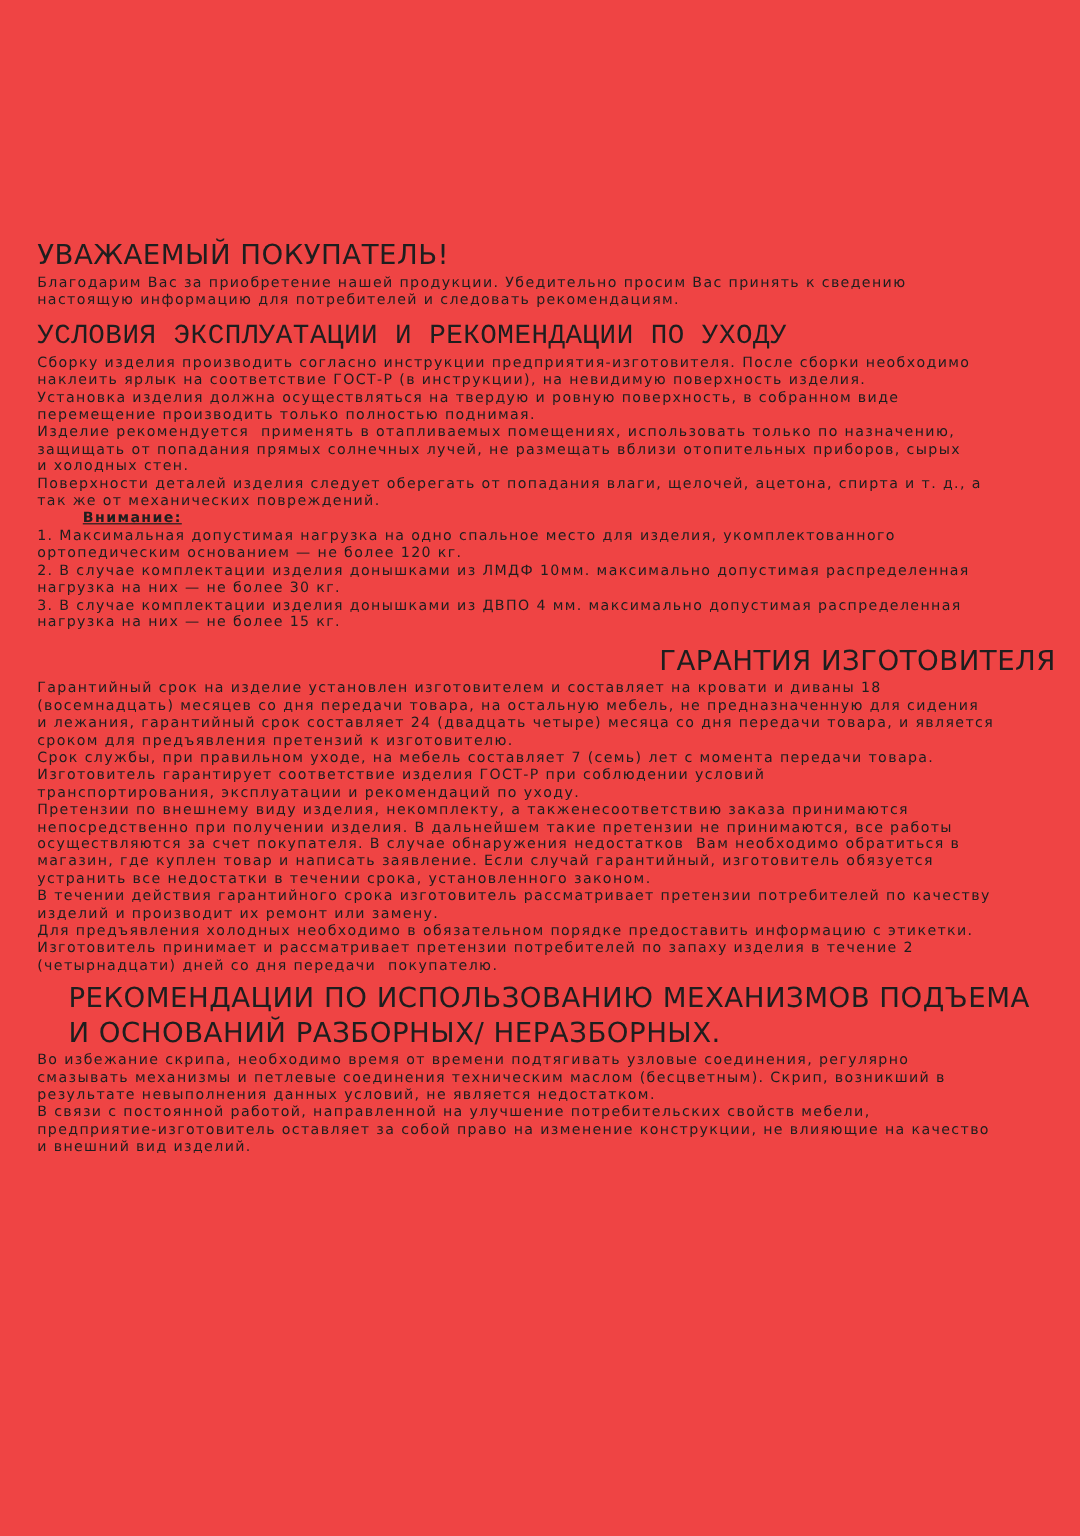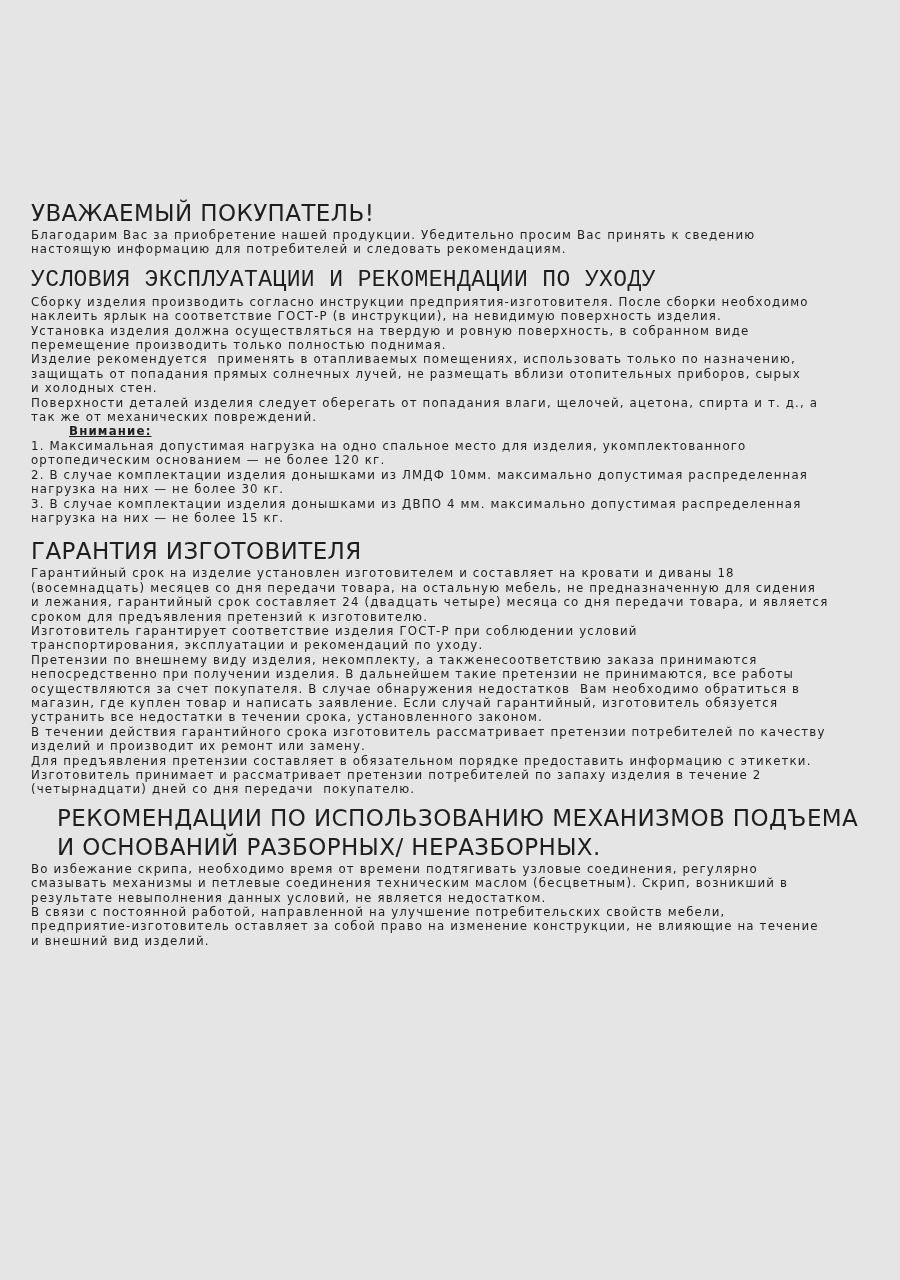--- a/index.html
+++ b/index.html
@@ -10,36 +10,36 @@
   body {
     width: 900px;
     height: 1280px;
     overflow: hidden;
     font-family: "DejaVu Sans", sans-serif;
     color: #1e1e1e;
   }
   .page {
     width: 900px;
     height: 1280px;
-    background: #e5e5e5;
+    background: #ef4444;
     box-sizing: border-box;
     padding: 199px 20px 12px 31px;
   }
   section { margin: 0; padding: 0; }
   h1 {
     margin: 0;
     font-size: 23px;
     line-height: 29px;
     font-weight: 400;
     letter-spacing: 0.4px;
     white-space: pre;
     color: #1e1e1e;
   }
   h1.gap-care      { margin-top: 9px; font-family: Liberation Mono, monospace; }
-  h1.gap-warranty  { margin-top: 12px; }
+  h1.gap-warranty  { margin-top: 12px; text-align: right; }
   h1.gap-mech      { margin-top: 7px; margin-left: 26px; }
   p {
     margin: 0;
     font-size: 11.8px;
     line-height: 14.4px;
     letter-spacing: 1.15px;
     white-space: pre;
     color: #1e1e1e;
   }
   p.attention {
@@ -78,38 +78,39 @@
     <p>3. В случае комплектации изделия донышками из ДВПО 4 мм. максимально допустимая распределенная
 нагрузка на них — не более 15 кг.</p>
   </section>
 
   <section>
     <h1 class="gap-warranty">ГАРАНТИЯ ИЗГОТОВИТЕЛЯ</h1>
     <p>Гарантийный срок на изделие установлен изготовителем и составляет на кровати и диваны 18
 (восемнадцать) месяцев со дня передачи товара, на остальную мебель, не предназначенную для сидения
 и лежания, гарантийный срок составляет 24 (двадцать четыре) месяца со дня передачи товара, и является
 сроком для предъявления претензий к изготовителю.</p>
+    <p>Срок службы, при правильном уходе, на мебель составляет 7 (семь) лет с момента передачи товара.</p>
     <p>Изготовитель гарантирует соответствие изделия ГОСТ-Р при соблюдении условий
 транспортирования, эксплуатации и рекомендаций по уходу.</p>
     <p>Претензии по внешнему виду изделия, некомплекту, а такженесоответствию заказа принимаются
 непосредственно при получении изделия. В дальнейшем такие претензии не принимаются, все работы
 осуществляются за счет покупателя. В случае обнаружения недостатков  Вам необходимо обратиться в
 магазин, где куплен товар и написать заявление. Если случай гарантийный, изготовитель обязуется
 устранить все недостатки в течении срока, установленного законом.</p>
     <p>В течении действия гарантийного срока изготовитель рассматривает претензии потребителей по качеству
 изделий и производит их ремонт или замену.</p>
-    <p>Для предъявления претензии составляет в обязательном порядке предоставить информацию с этикетки.</p>
+    <p>Для предъявления холодных необходимо в обязательном порядке предоставить информацию с этикетки.</p>
     <p>Изготовитель принимает и рассматривает претензии потребителей по запаху изделия в течение 2
 (четырнадцати) дней со дня передачи  покупателю.</p>
   </section>
 
   <section>
     <h1 class="gap-mech">РЕКОМЕНДАЦИИ ПО ИСПОЛЬЗОВАНИЮ МЕХАНИЗМОВ ПОДЪЕМА
 И ОСНОВАНИЙ РАЗБОРНЫХ/ НЕРАЗБОРНЫХ.</h1>
     <p>Во избежание скрипа, необходимо время от времени подтягивать узловые соединения, регулярно
 смазывать механизмы и петлевые соединения техническим маслом (бесцветным). Скрип, возникший в
 результате невыполнения данных условий, не является недостатком.</p>
     <p>В связи с постоянной работой, направленной на улучшение потребительских свойств мебели,
-предприятие-изготовитель оставляет за собой право на изменение конструкции, не влияющие на течение
+предприятие-изготовитель оставляет за собой право на изменение конструкции, не влияющие на качество
 и внешний вид изделий.</p>
   </section>
 
 </div>
 
 </body></html>

